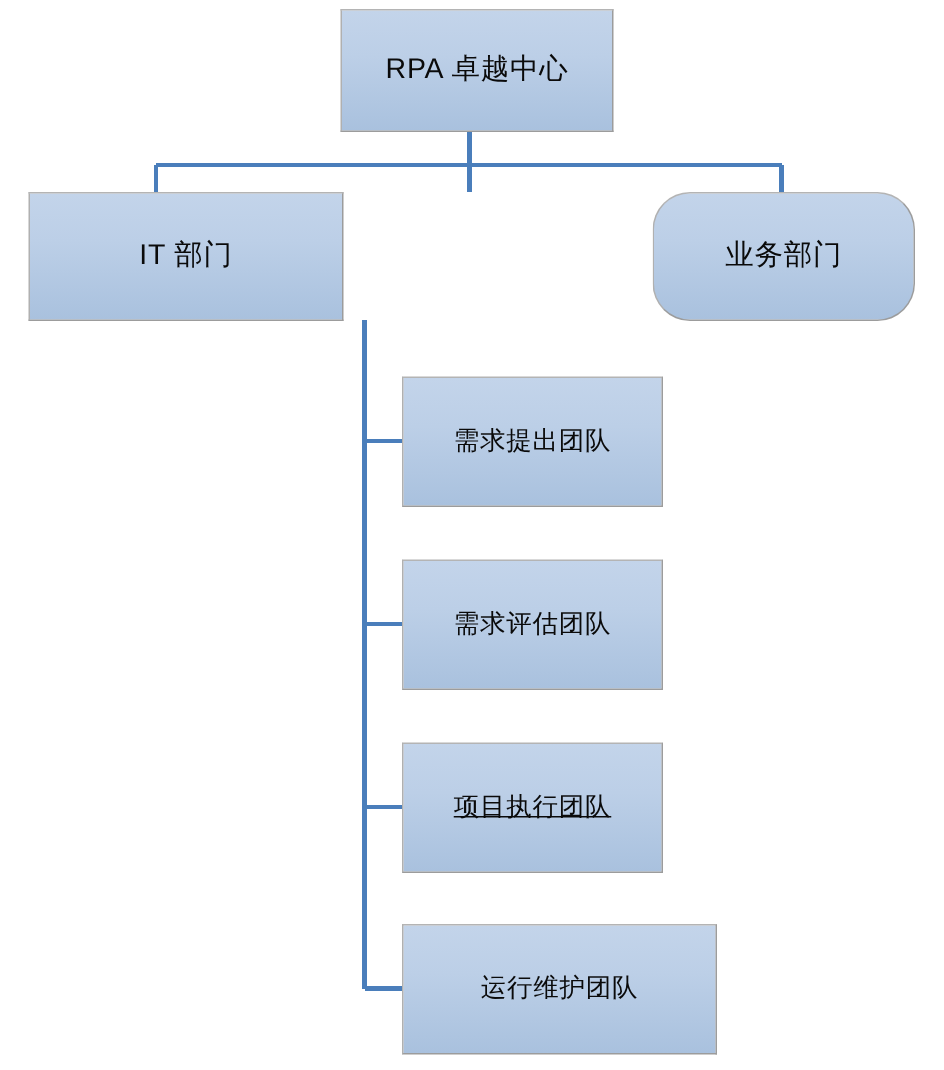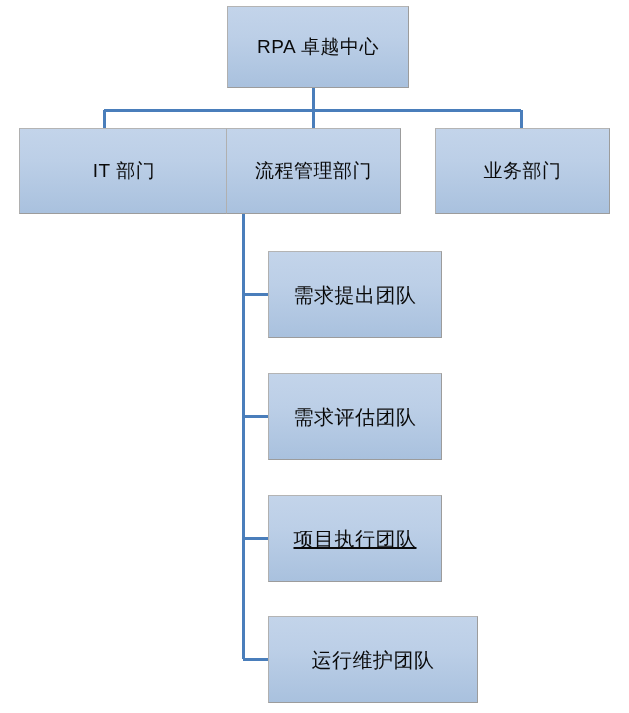--- a/index.html
+++ b/index.html
@@ -42,21 +42,21 @@
     color: #0a0a0a;
     letter-spacing: 0.5px;
   }
   .node .node-label {
     display: block;
     line-height: 1.2;
     white-space: nowrap;
   }
   .level-1 { font-size: 19px; }
   .level-2 { font-size: 19px; }
-  .level-3 { font-size: 20px; }
+  .level-3 { font-size: 17px; }
 </style>
 </head>
 <body>
 
 <div id="chart-canvas">
 
   <svg class="connectors" viewBox="0 0 629 713" xmlns="http://www.w3.org/2000/svg">
     <g stroke="#4a7ebb" stroke-width="3" fill="none" shape-rendering="crispEdges">
 
       <line x1="313" y1="88" x2="313" y2="110"></line>
@@ -77,25 +77,22 @@
   </svg>
 
   <div class="node level-1" style="left:227px; top:6px; width:182px; height:82px;">
     <span class="node-label">RPA 卓越中心</span>
   </div>
 
   <div class="node level-2" style="left:19px; top:128px; width:210px; height:86px;">
     <span class="node-label">IT 部门</span>
   </div>
 
-  <div class="node level-2" style="left:226px; top:128px; width:175px; height:86px;">
-    <span class="node-label">流程管理部门</span>
-  </div>
 
-  <div class="node level-2" style="left:435px; top:128px; width:175px; height:86px;">
+  <div class="node level-2" style="left:435px; top:128px; width:175px; height:86px;border-radius:25px;">
     <span class="node-label">业务部门</span>
   </div>
 
   <div class="node level-3" style="left:268px; top:251px; width:174px; height:87px;">
     <span class="node-label">需求提出团队</span>
   </div>
 
   <div class="node level-3" style="left:268px; top:373px; width:174px; height:87px;">
     <span class="node-label">需求评估团队</span>
   </div>

